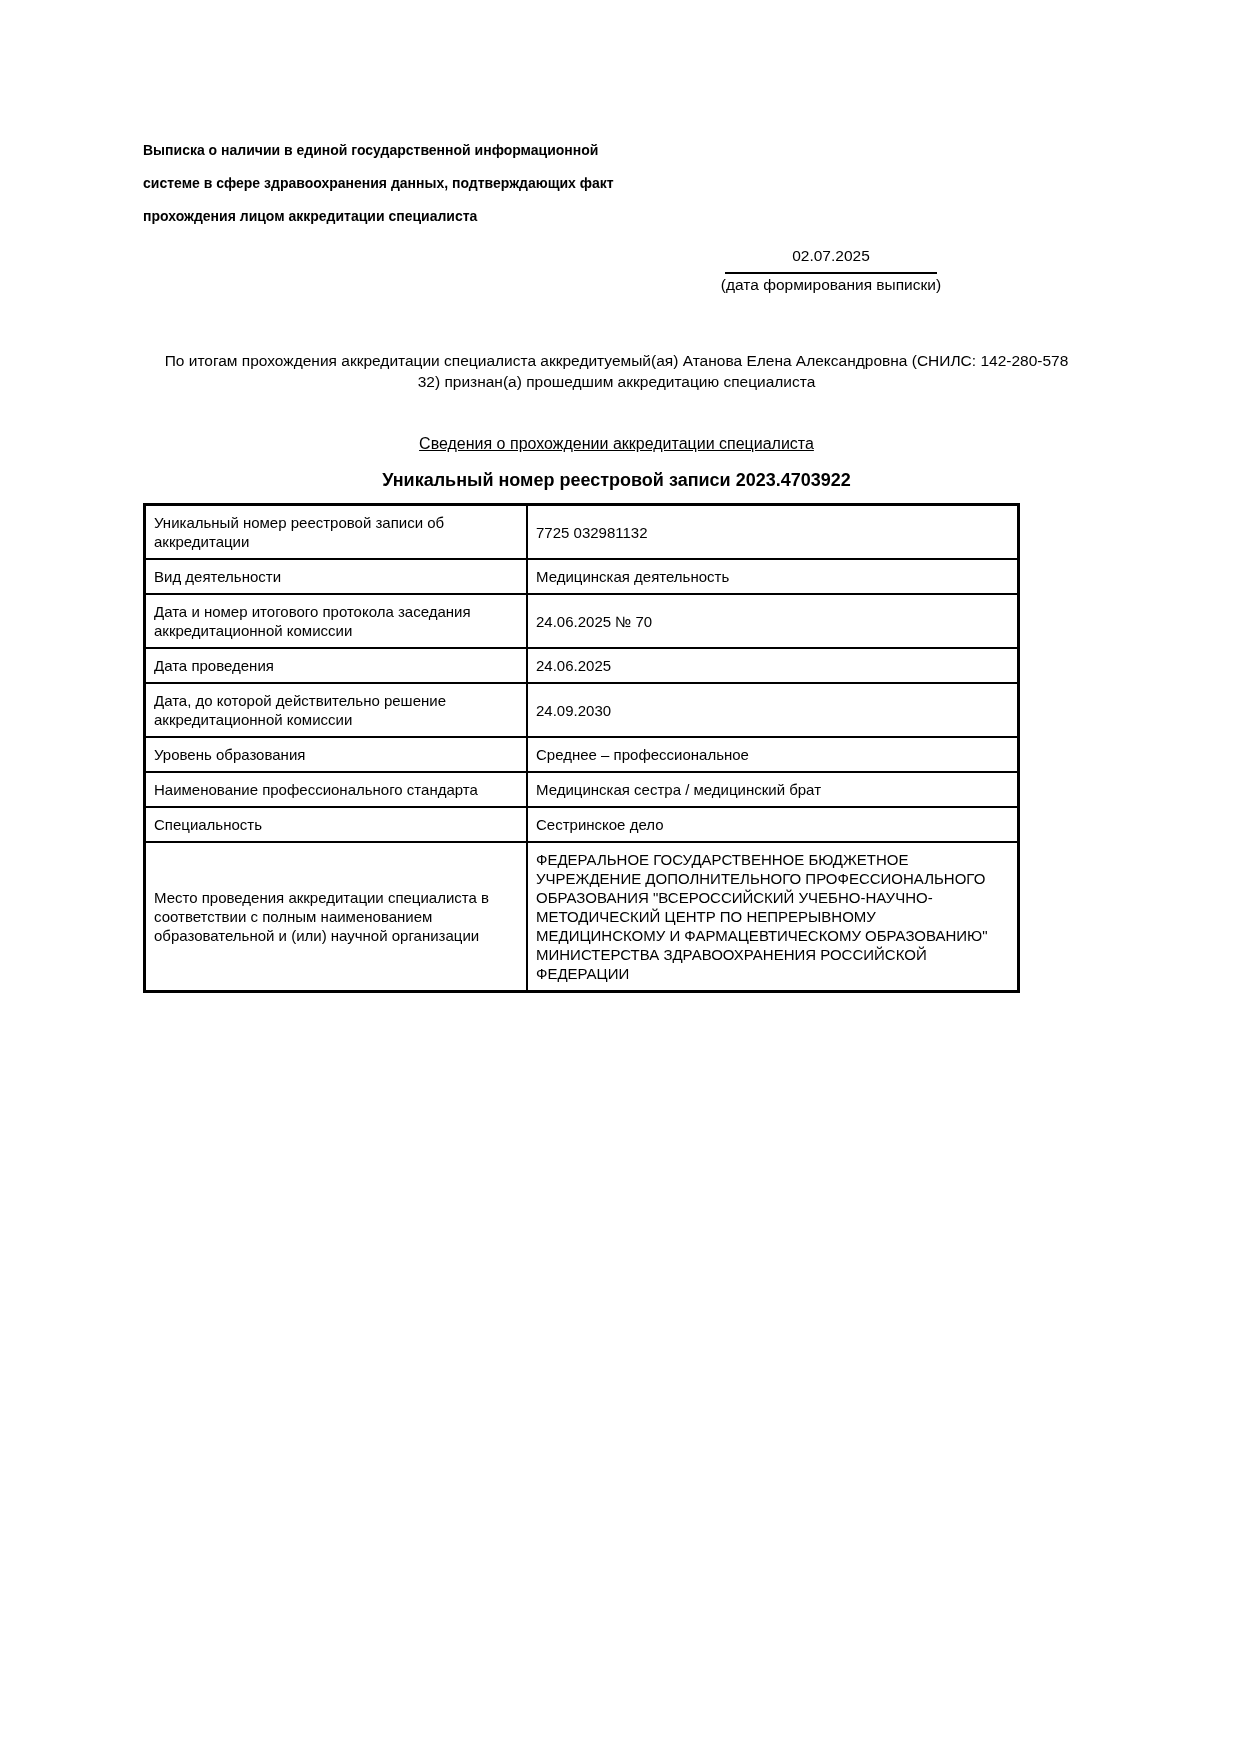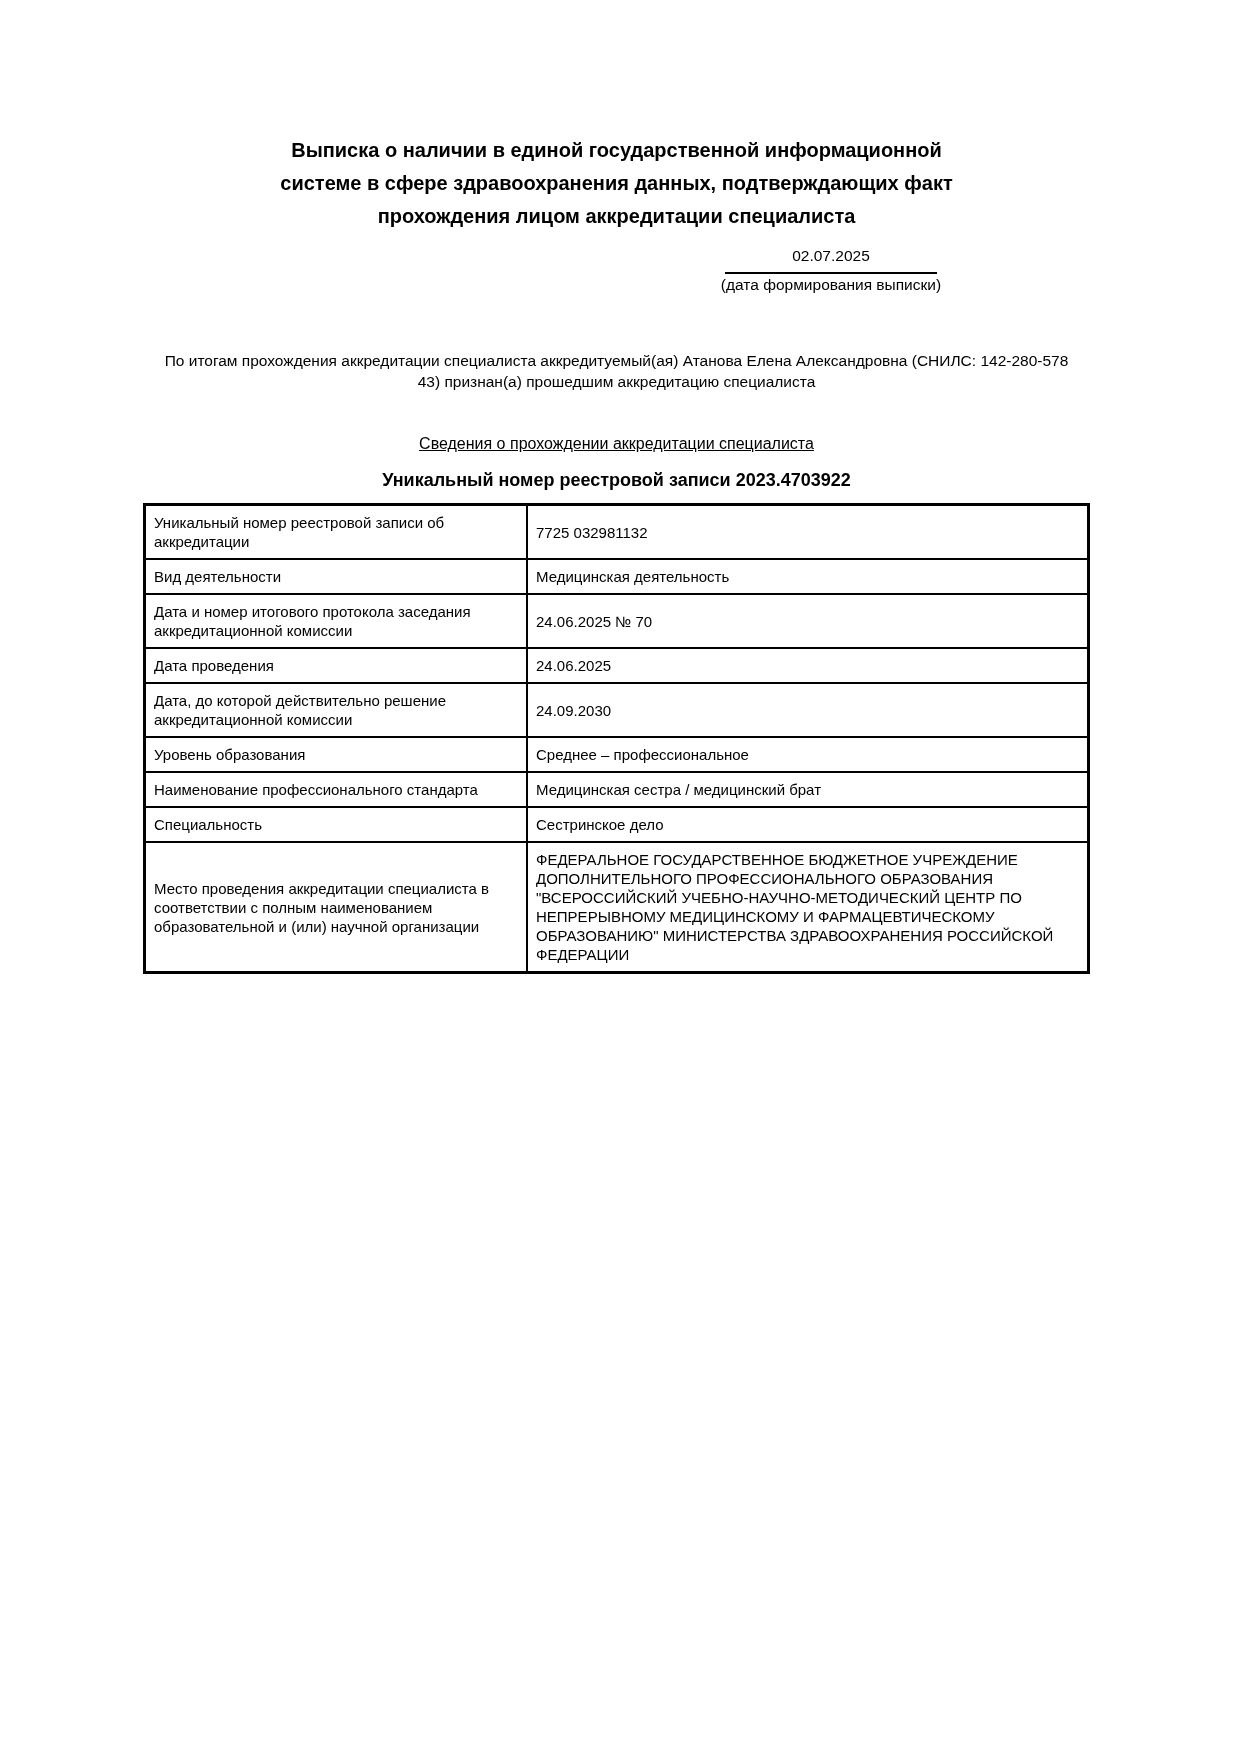--- a/index.html
+++ b/index.html
@@ -14,23 +14,22 @@
     color: #000000;
     overflow: hidden;
   }
   .page {
     width: 947px;
     margin-left: 143px;
     padding-top: 134px;
     box-sizing: border-box;
   }
   .doc-title {
-    text-align: center;
     font-weight: bold;
-    font-size: 20px;
+    font-size: 14px;
     line-height: 33px;
   }
   .date-block {
     width: 224px;
     margin-left: 576px;
     margin-top: 14px;
     text-align: center;
     font-size: 15.5px;
   }
   .date-value {
@@ -60,21 +59,21 @@
   }
   .registry-heading {
     margin-top: 16px;
     text-align: center;
     font-size: 18px;
     font-weight: bold;
     line-height: 22px;
   }
   table.acc-table {
     margin-top: 12px;
-    width: 947px;
+    width: 877px;
     border-collapse: collapse;
     border: 3px solid #000;
     table-layout: fixed;
   }
   table.acc-table td {
     border: 2px solid #000;
     font-size: 15px;
     line-height: 19px;
     vertical-align: middle;
     padding: 7px 8px;
@@ -99,21 +98,21 @@
     <div>прохождения лицом аккредитации специалиста</div>
   </div>
 
   <div class="date-block">
     <span class="date-value">02.07.2025</span>
     <div class="date-caption">(дата формирования выписки)</div>
   </div>
 
   <p class="intro">
     <span>По итогам прохождения аккредитации специалиста аккредитуемый(ая) Атанова Елена Александровна (СНИЛС: 142-280-578</span><br>
-    <span>43) признан(а) прошедшим аккредитацию специалиста</span>
+    <span>32) признан(а) прошедшим аккредитацию специалиста</span>
   </p>
 
   <div class="section-heading">Сведения о прохождении аккредитации специалиста</div>
 
   <div class="registry-heading">Уникальный номер реестровой записи 2023.4703922</div>
 
   <table class="acc-table">
     <tbody>
       <tr>
         <td class="cell-label">Уникальный номер реестровой записи об аккредитации</td>

